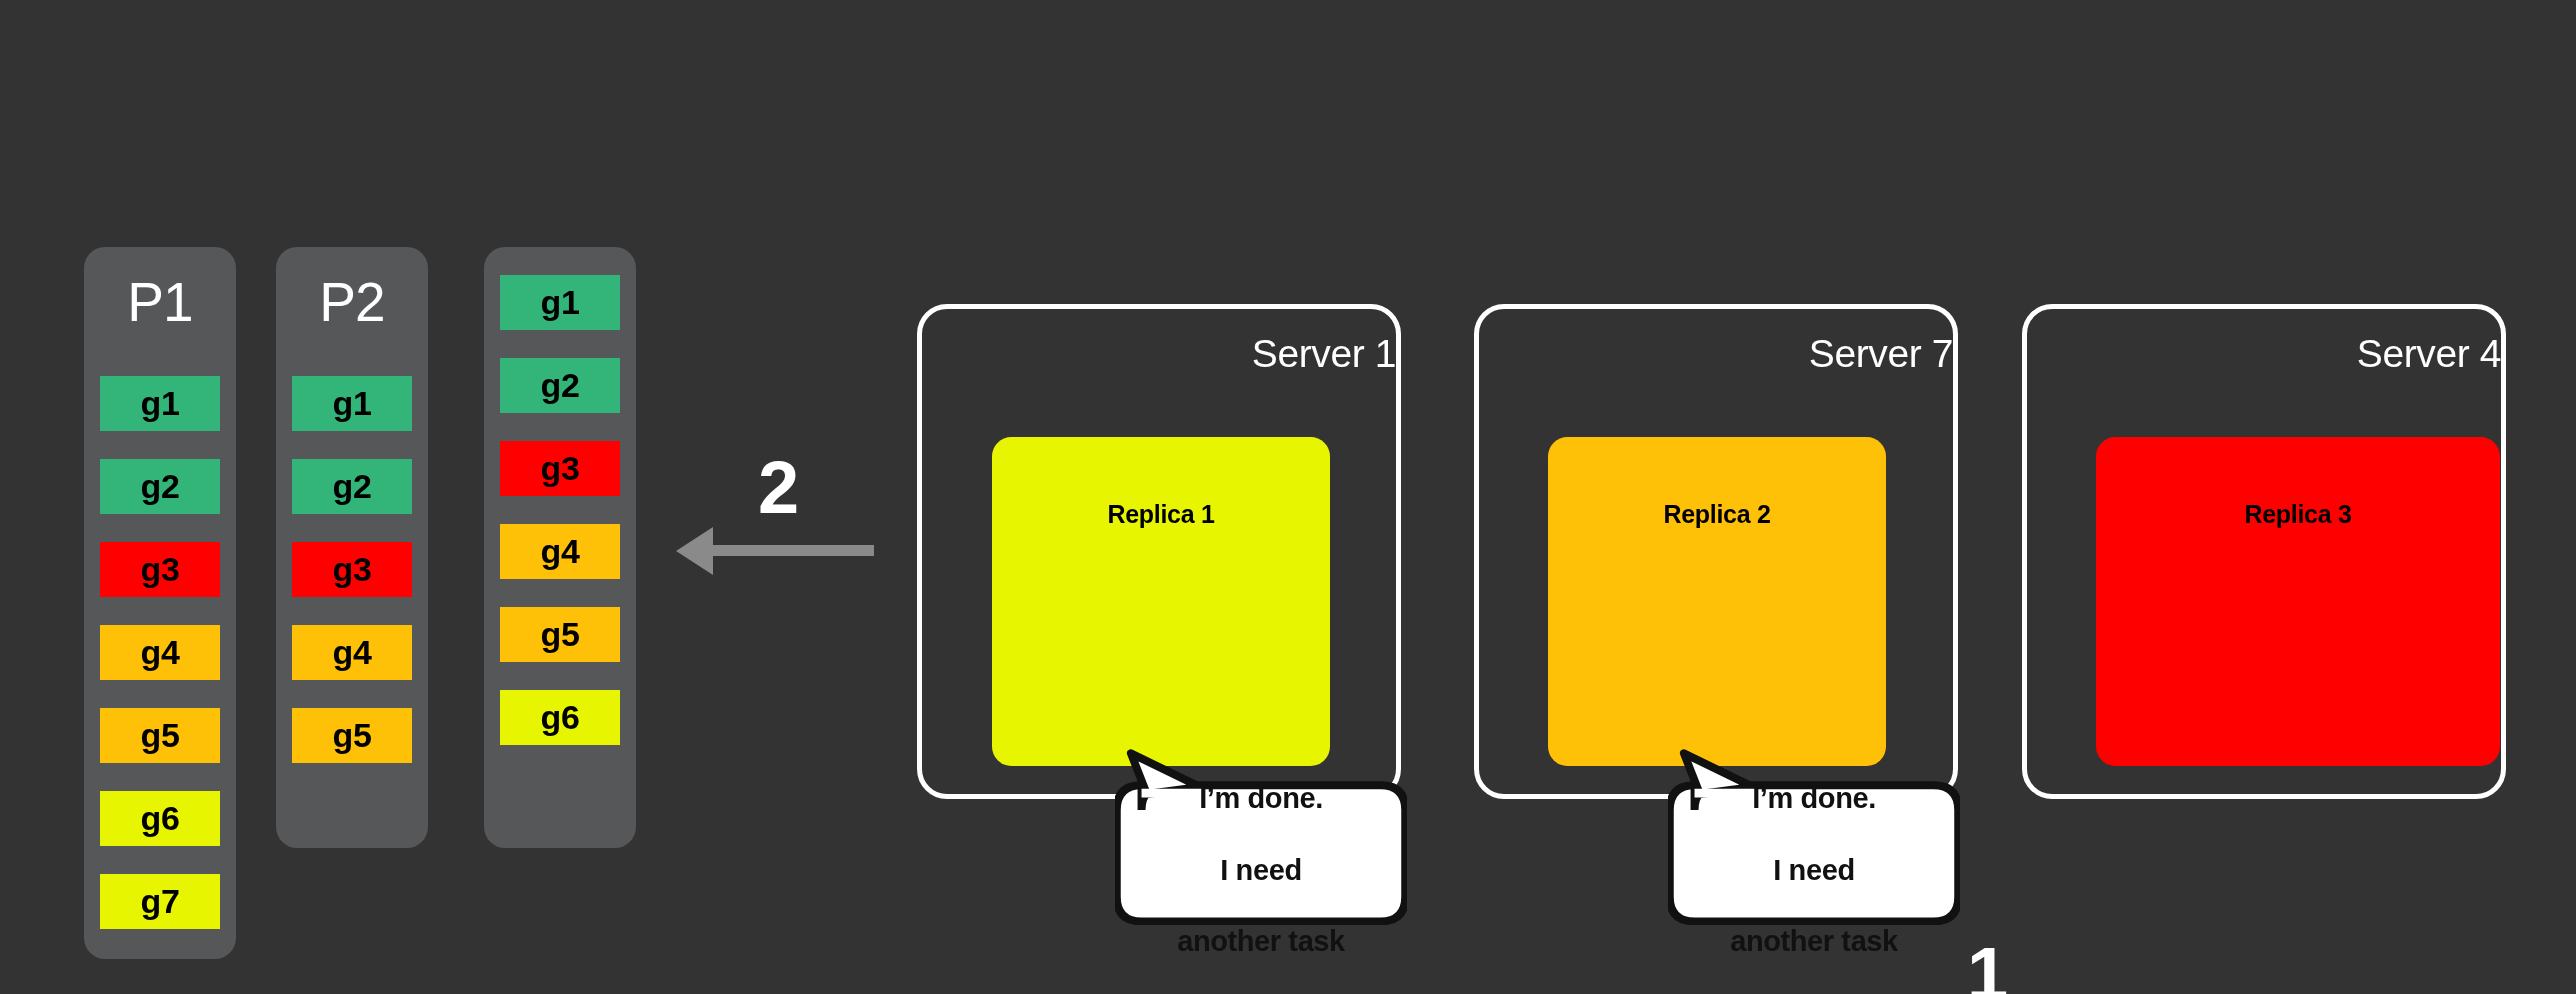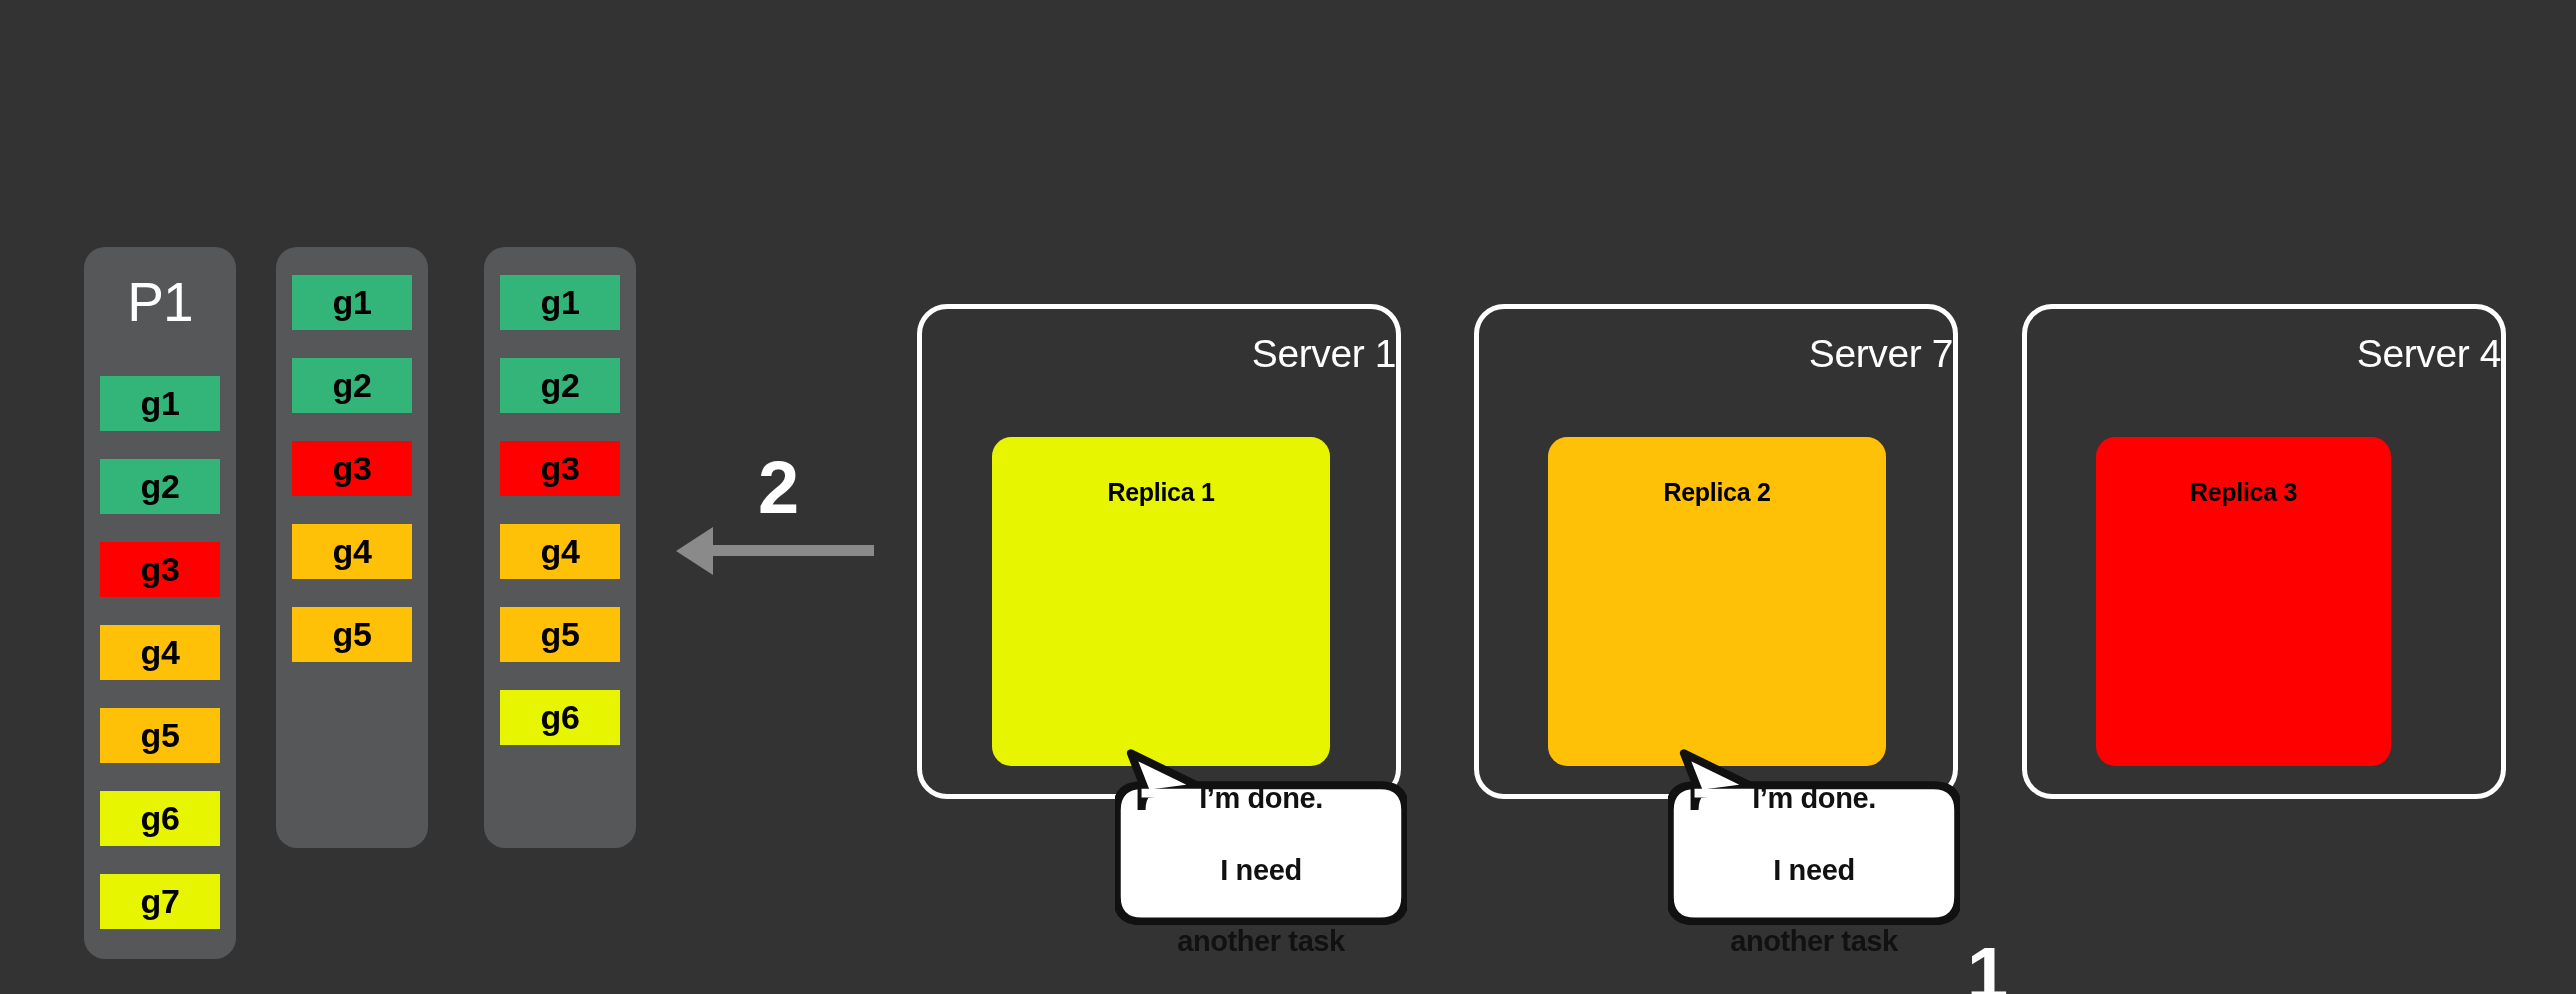--- a/index.html
+++ b/index.html
@@ -84,21 +84,21 @@
     letter-spacing:-0.4px;
   }
   .replica{
     position:absolute;
     border-radius:19.4px;
     display:flex;
     justify-content:center;
     color:#000000;
     font-size:25px;
     font-weight:bold;
-    padding-top:41px;
+    padding-top:63px;
     box-sizing:border-box;
     letter-spacing:-0.3px;
   }
 
   
   .bubble{
     position:absolute;
     width:292px;height:177px;
   }
   .bubble svg{position:absolute;left:0;top:0;}
@@ -130,20 +130,21 @@
       <div class="task" style="background:#33B579">g2</div>
       <div class="task" style="background:#FF0000">g3</div>
       <div class="task" style="background:#FFC107">g4</div>
       <div class="task" style="background:#FFC107">g5</div>
       <div class="task" style="background:#E8F500">g6</div>
       <div class="task" style="background:#E8F500">g7</div>
     </div>
   </div>
 
   <div class="partition" id="partition-1" style="left: 276px; top: 247px; height: 601px; background: rgb(85, 87, 89);">
+    <div class="partition-title">P2</div>
     <div class="tasks">
       <div class="task" style="background:#33B579">g1</div>
       <div class="task" style="background:#33B579">g2</div>
       <div class="task" style="background:#FF0000">g3</div>
       <div class="task" style="background:#FFC107">g4</div>
       <div class="task" style="background:#FFC107">g5</div>
     </div>
   </div>
 
   <div class="partition" id="partition-2" style="left: 484px; top: 247px; height: 601px; background: rgb(85, 87, 89);">
@@ -174,21 +175,21 @@
   <div class="server" style="left:1474px;top:304px;width:484px;height:495px;">
     <div class="server-title">Server 7</div>
   </div>
   <div class="replica" style="left:1548px;top:437px;width:338px;height:329px;background:#FFC107;">
     <span>Replica 2</span>
   </div>
 
   <div class="server" style="left:2022px;top:304px;width:484px;height:495px;">
     <div class="server-title">Server 4</div>
   </div>
-  <div class="replica" style="left:2096px;top:437px;width:295px;height:329px;background:#FF0000;">
+  <div class="replica" style="left:2096px;top:437px;width:404px;height:329px;background:#FF0000;">
     <span>Replica 3</span>
   </div>
 
   <div class="bubble" style="left:1115px;top:748px;">
     <svg width="292" height="177" viewBox="0 0 330 200">
       <path d="M 30 70 Q 30 42 58 42 L 300 42 Q 328 42 328 70 L 328 168 Q 328 196 300 196 L 30 196 Q 2 196 2 168 L 2 70 Q 2 42 30 42 Z" fill="#ffffff" stroke="#111111" stroke-width="9"></path>
       <path d="M 18 6 L 96 44 L 36 52 Z" fill="#ffffff" stroke="#111111" stroke-width="9" stroke-linejoin="round"></path>
       <path d="M 30 46 L 100 46 L 100 56 L 30 56 Z" fill="#ffffff"></path>
     </svg>
     <div class="bubble-text" style="padding-top:34px;">

